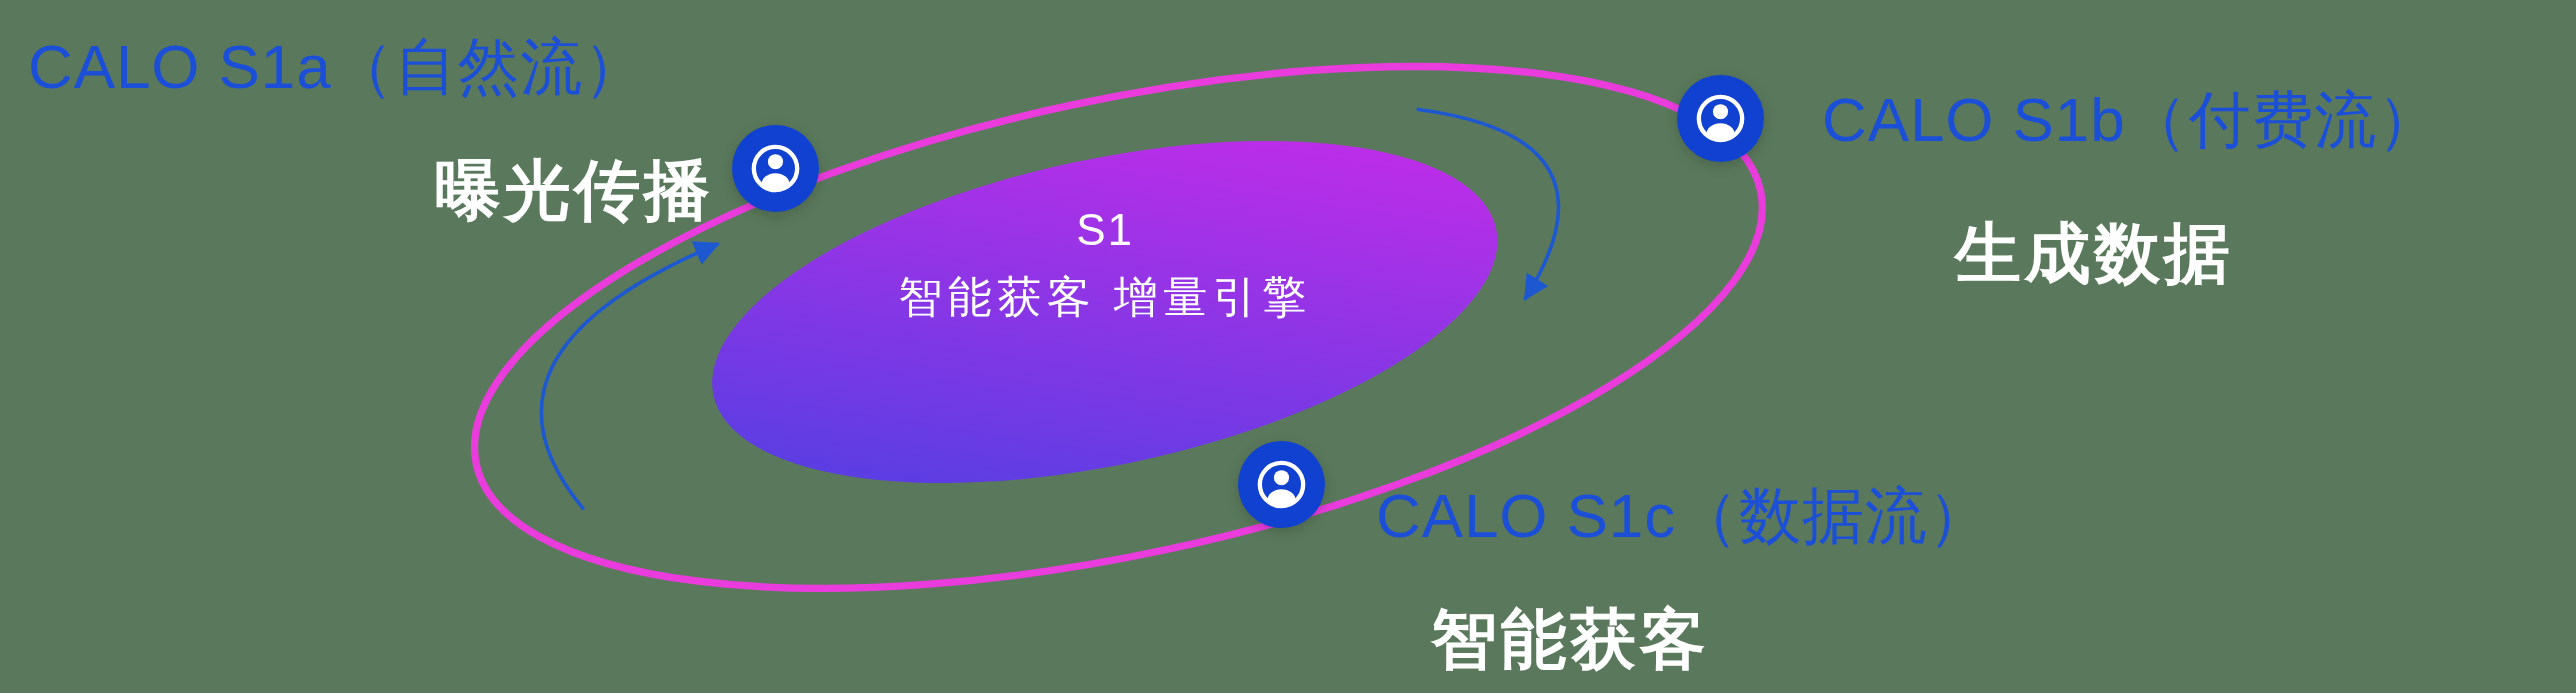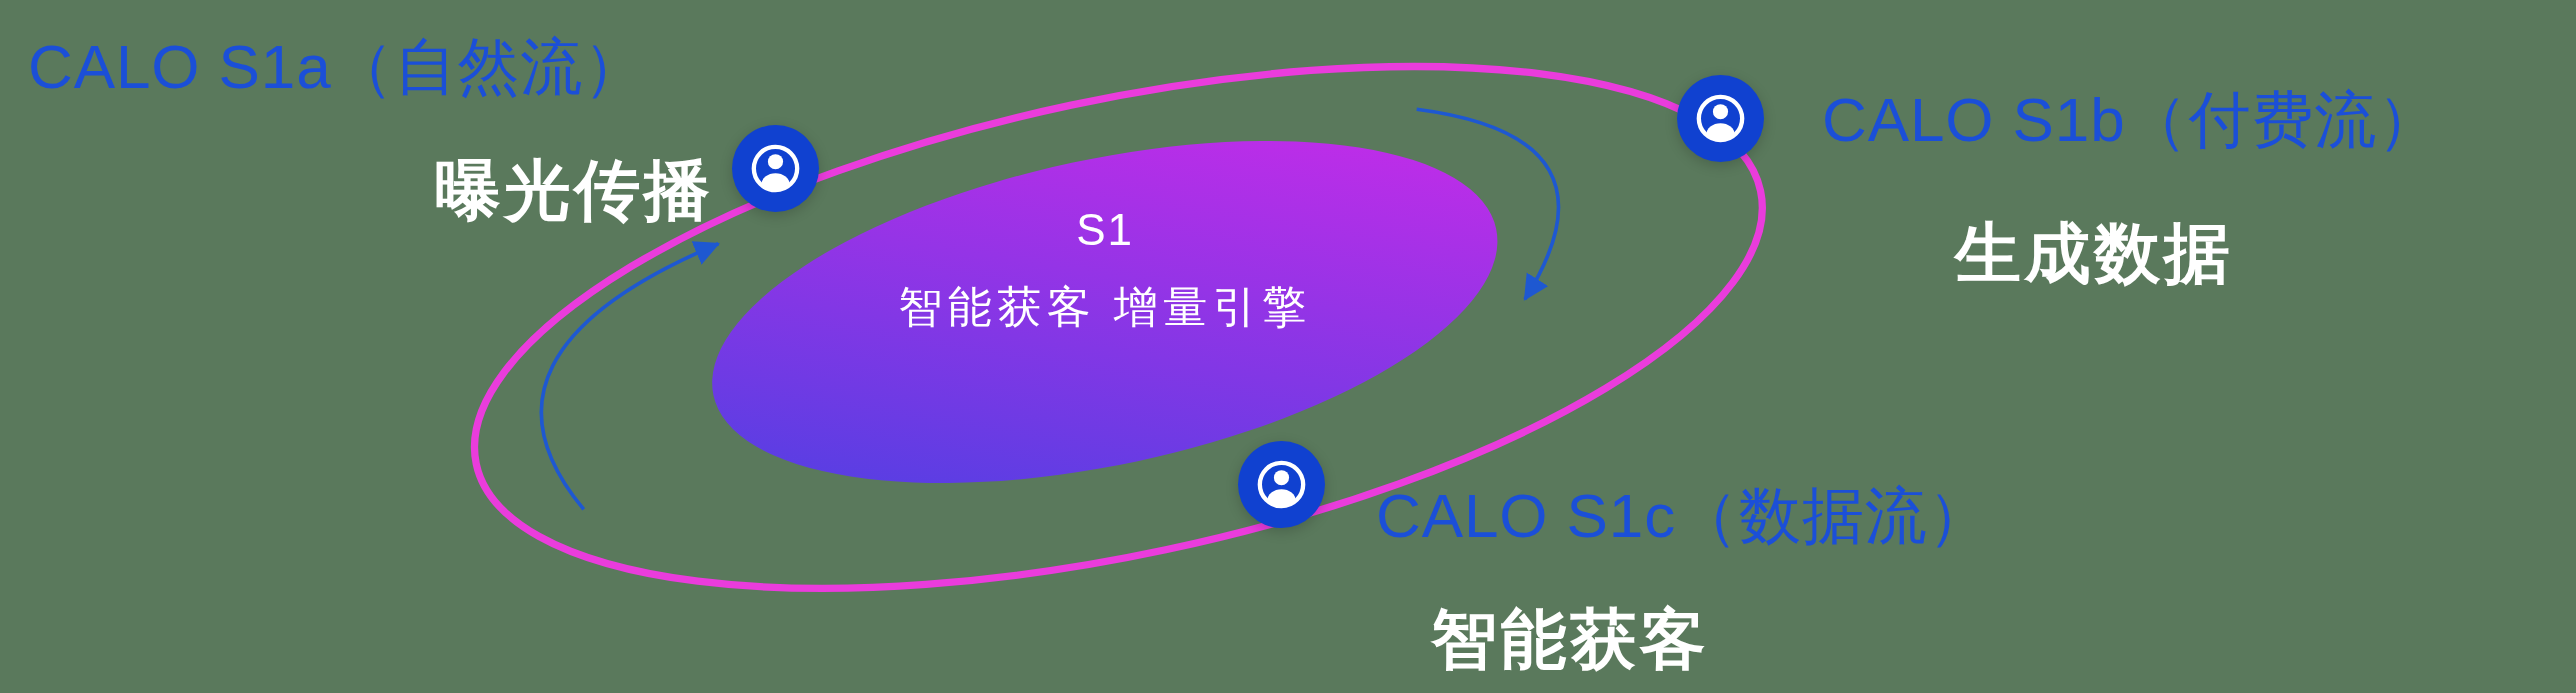--- a/index.html
+++ b/index.html
@@ -27,21 +27,21 @@
   }
   .node svg{width:65px;height:65px;display:block;}
   .label{position:absolute;white-space:nowrap;line-height:1.15;}
   .label.blue{color:var(--accent-blue);font-size:62px;font-weight:500;letter-spacing:0.9px;}
   .label.white{color:var(--white);font-size:66px;font-weight:700;letter-spacing:3.6px;}
   .core-text{
     position:absolute;left:1105px;top:205px;transform:translateX(-50%);
     text-align:center;color:var(--white);
   }
   .core-title{font-size:44px;font-weight:500;letter-spacing:1.8px;}
-  .core-subtitle{font-size:44px;font-weight:400;letter-spacing:5.5px;margin-top:23px;}
+  .core-subtitle{font-size:44px;font-weight:400;letter-spacing:5.5px;margin-top:13px;}
 </style>
 </head>
 <body>
 
 <div class="canvas">
 
   <svg class="scene" viewBox="0 0 2833 763" aria-hidden="true">
     <defs>
       <linearGradient id="coreGrad" x1="0" y1="1" x2="1" y2="0">
         <stop offset="0" stop-color="#4741e2"></stop>

